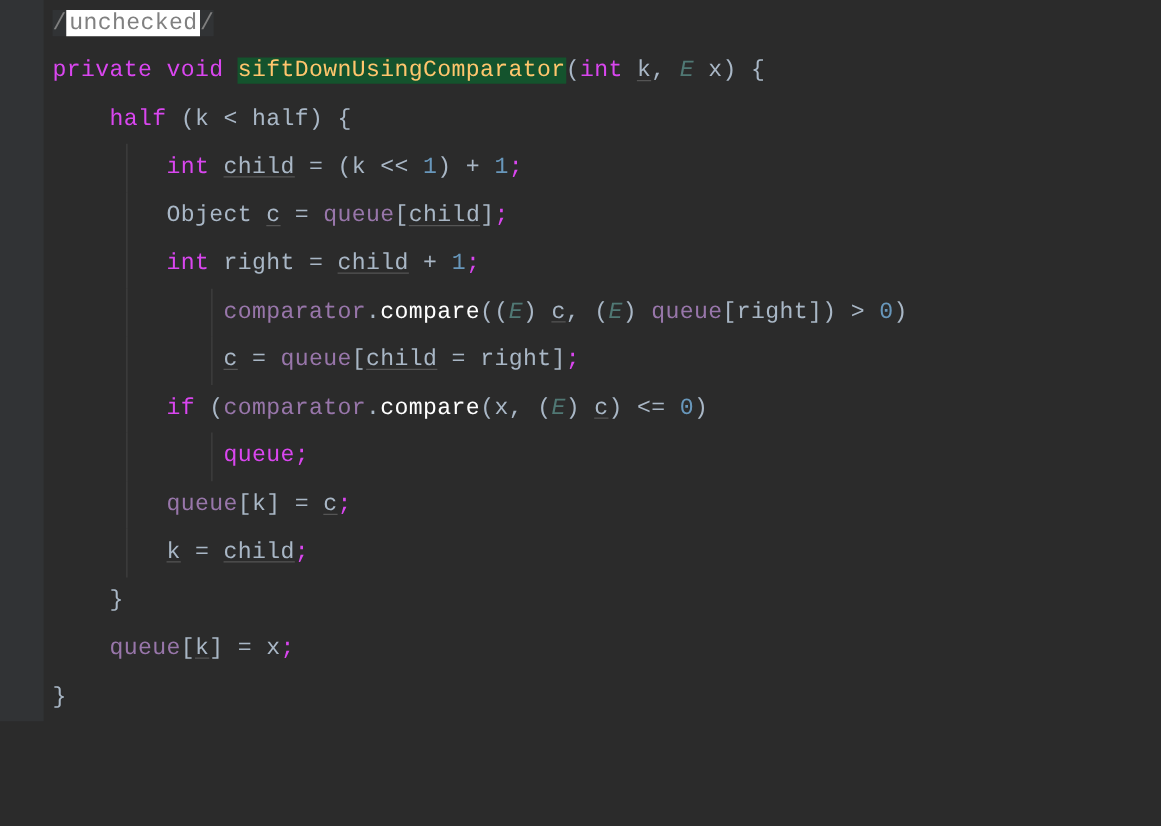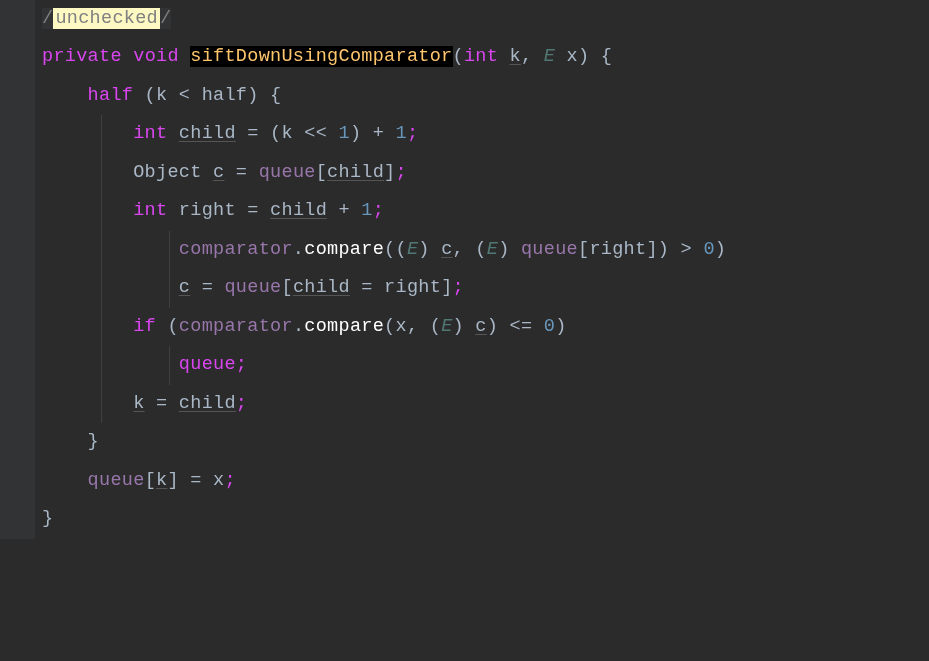--- a/index.html
+++ b/index.html
@@ -30,22 +30,22 @@
     left: 0; top: 0; bottom: 0;
     border-left: 1px solid #404040;
   }
   .kw { color: #d946ef; }           
   .type { color: #507874; font-style: italic; } 
   .num { color: #6897bb; }          
   .field { color: #9876aa; }        
   .method { color: #ffc66d; }       
   .call  { color: #ffffff; }
   .comment { color: #808080; background: #313335;}
-  .commentTxt { color: #808080; background: #fef9c3; padding: 0 2px; text-align: center;}
-  .hl  { background: #000000; }     
+  .commentTxt { color: #808080; background: #ffffff; padding: 0 2px; text-align: center;}
+  .hl  { background: #14532d; }     
   .u   { text-decoration: underline; text-decoration-color: #555; text-underline-offset: 3px; }
   .paren { color: #a9b7c6; }
   .plain { color: #a9b7c6; }
 </style>
 </head>
 <body>
 
 <div class="editor">
   <div class="gutter"></div>
 
@@ -64,20 +64,21 @@
 
 
   <div class="line"><span class="indent-guide" style="left:59px"></span><span class="indent-guide" style="left:127px"></span>            <span class="field">comparator</span><span class="plain">.</span><span class="call">compare</span><span class="plain">((</span><span class="type">E</span><span class="plain">) </span><span class="plain u">c</span><span class="plain">, (</span><span class="type">E</span><span class="plain">) </span><span class="field">queue</span><span class="plain">[</span><span class="plain">right</span><span class="plain">]) &gt; </span><span class="num">0</span><span class="plain">)</span></div>
 
   <div class="line"><span class="indent-guide" style="left:59px"></span><span class="indent-guide" style="left:127px"></span>            <span class="plain u">c</span><span class="plain"> = </span><span class="field">queue</span><span class="plain">[</span><span class="plain u">child</span><span class="plain"> = </span><span class="plain">right</span><span class="plain">]</span><span class="kw">;</span></div>
 
   <div class="line"><span class="indent-guide" style="left:59px"></span>        <span class="kw">if</span><span class="plain"> (</span><span class="field">comparator</span><span class="plain">.</span><span class="call">compare</span><span class="plain">(</span><span class="plain">x</span><span class="plain">, (</span><span class="type">E</span><span class="plain">) </span><span class="plain u">c</span><span class="plain">) &lt;= </span><span class="num">0</span><span class="plain">)</span></div>
 
   <div class="line"><span class="indent-guide" style="left:59px"></span><span class="indent-guide" style="left:127px"></span>            <span class="kw">queue</span><span class="kw">;</span></div>
 
+  <div class="line"><span class="indent-guide" style="left:59px"></span>        <span class="field">queue</span><span class="plain">[</span><span class="plain">k</span><span class="plain">] = </span><span class="plain u">c</span><span class="kw">;</span></div>
 
   <div class="line"><span class="indent-guide" style="left:59px"></span>        <span class="plain u">k</span><span class="plain"> = </span><span class="plain u">child</span><span class="kw">;</span></div>
 
   <div class="line">    <span class="plain">}</span></div>
 
   <div class="line">    <span class="field">queue</span><span class="plain">[</span><span class="plain u">k</span><span class="plain">] = </span><span class="plain">x</span><span class="kw">;</span></div>
 
   <div class="line"><span class="plain">}</span></div>
 
 </div>

